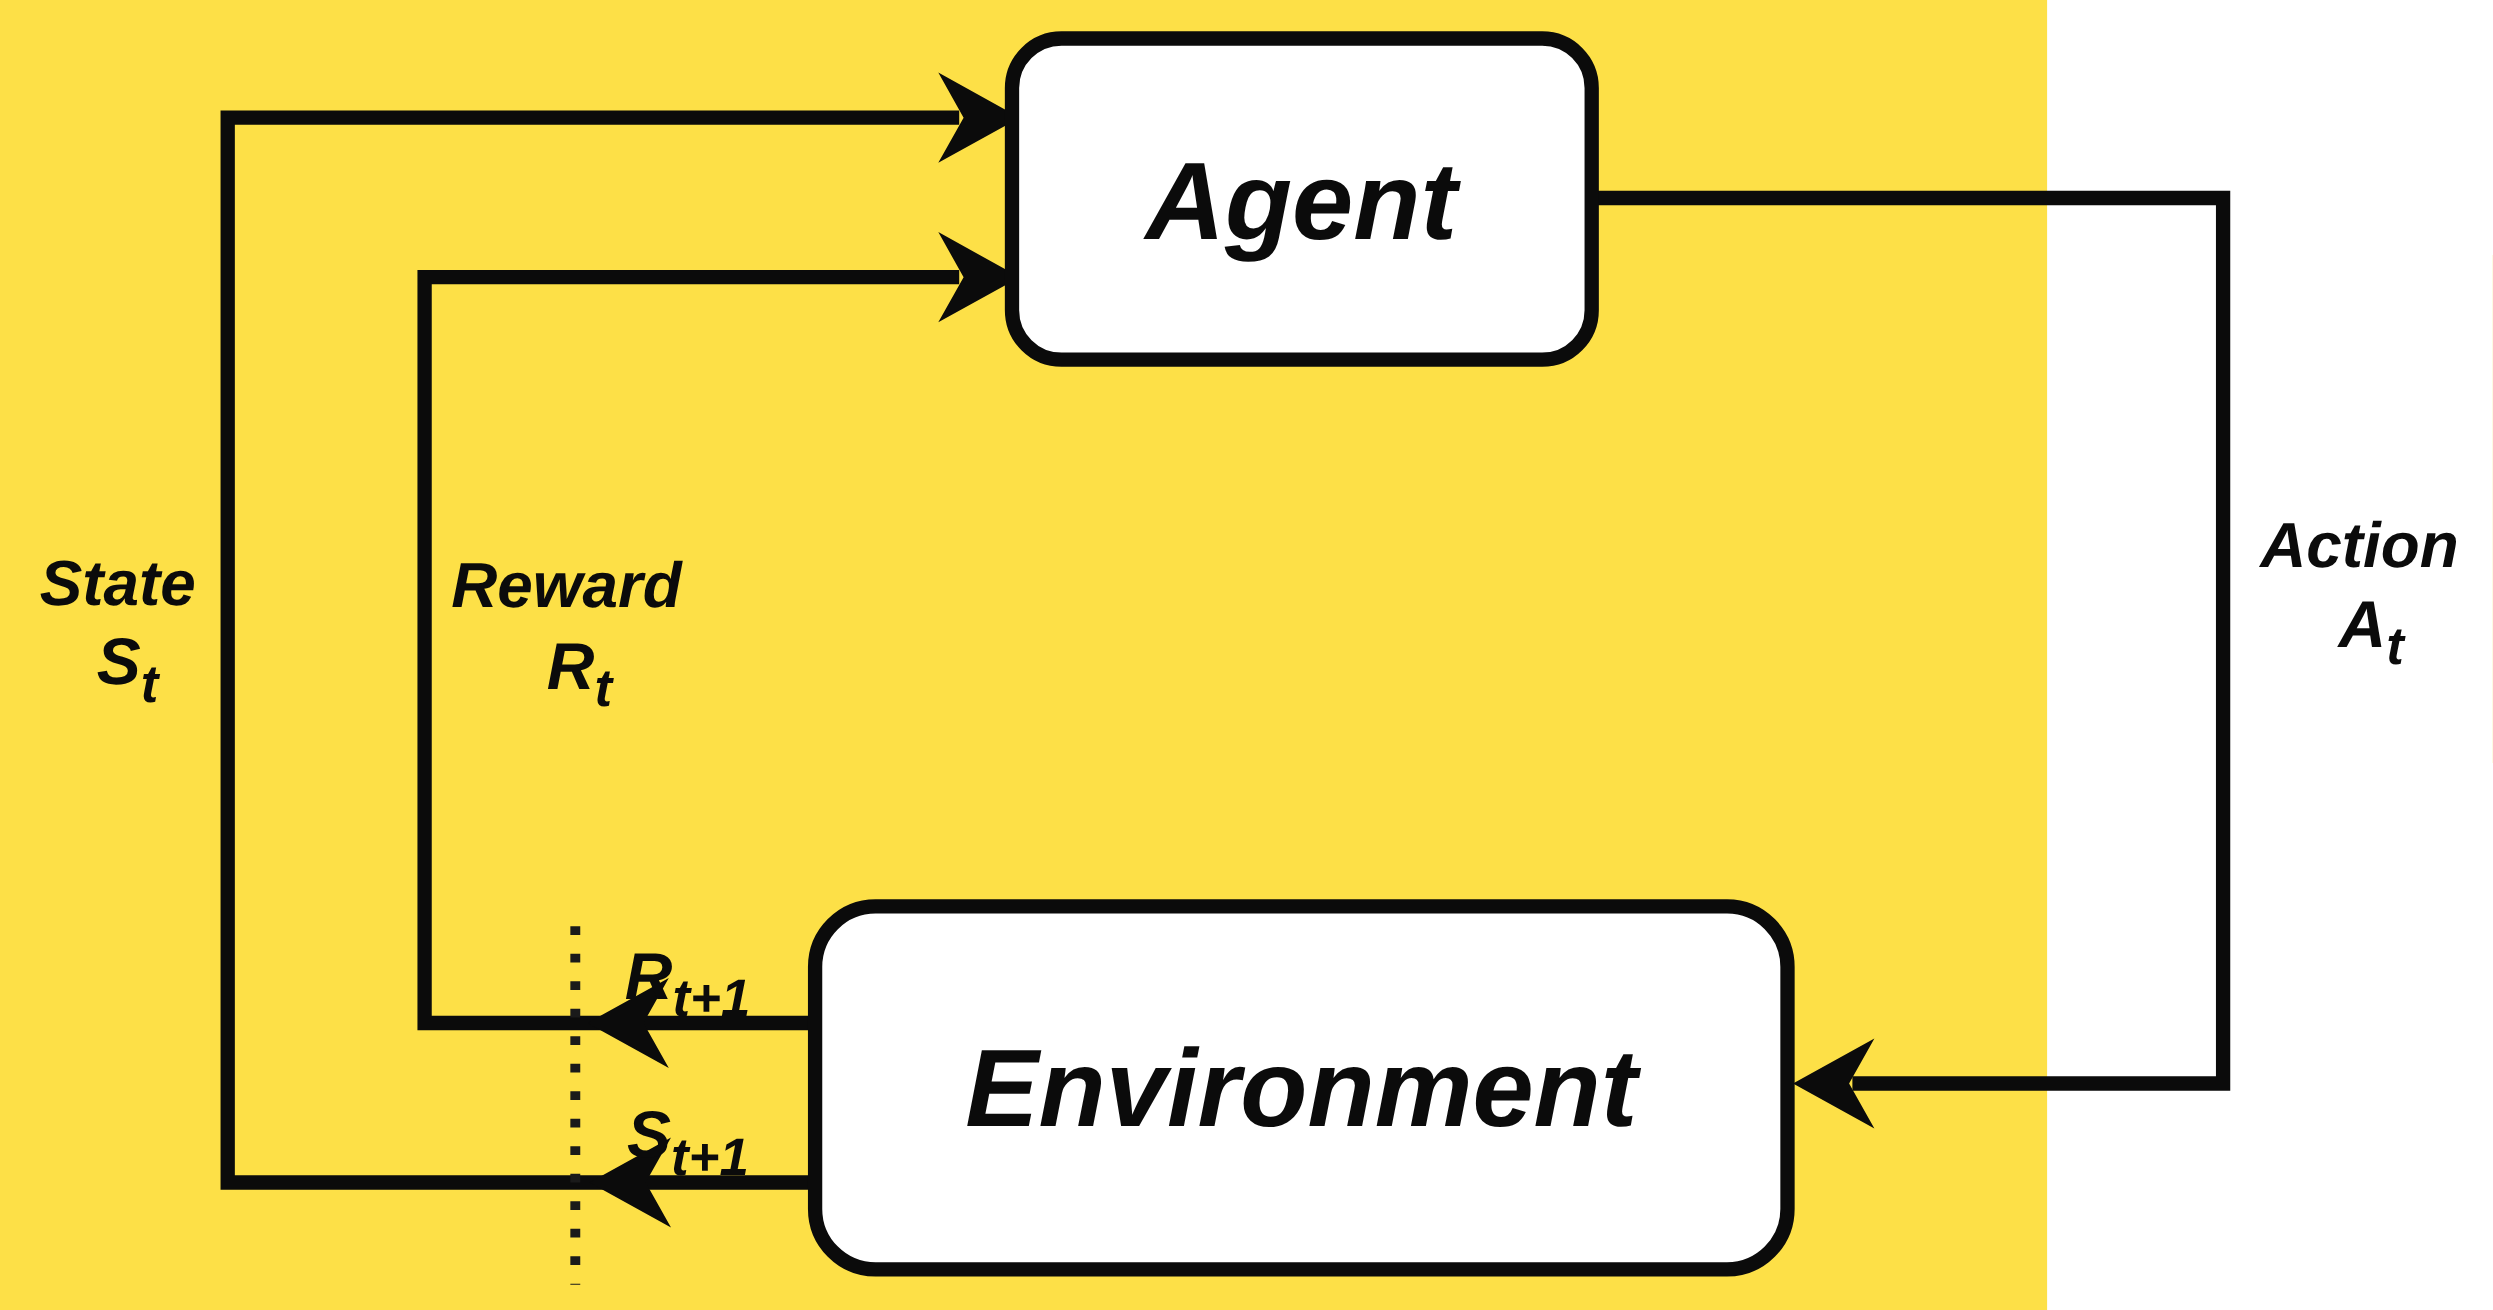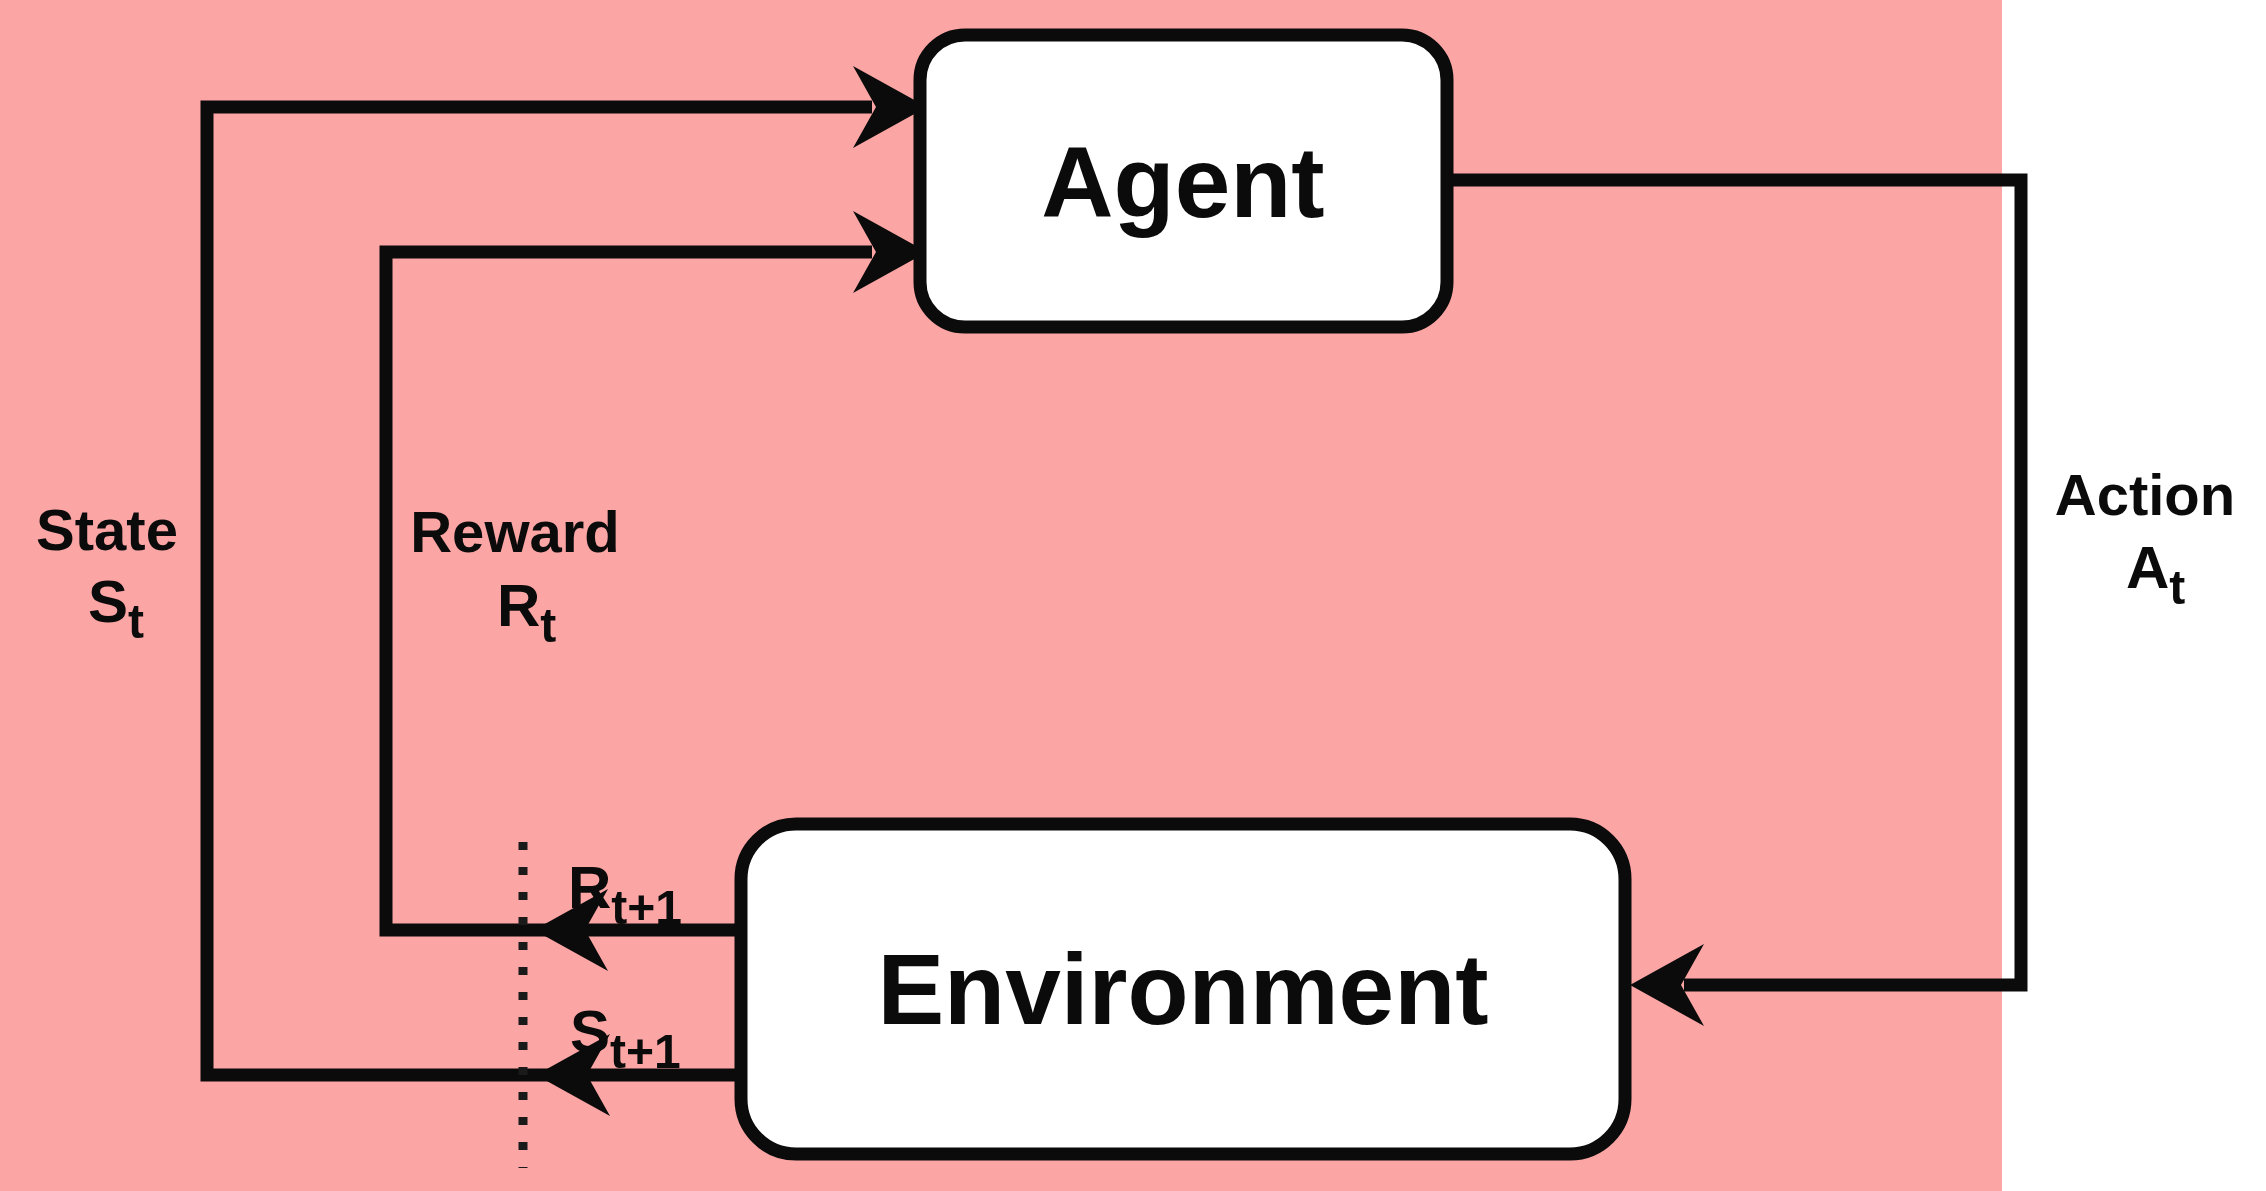--- a/index.html
+++ b/index.html
@@ -1,24 +1,25 @@
 <!DOCTYPE html>
 <html><head>
 <meta charset="utf-8">
 <style>
   html, body {
     margin: 0;
     padding: 0;
     background: #ffffff;
   }
   .canvas-wrap {
-    width: 2002px;
+    width: 1861px;
     height: 1191px;
-    background: #fca5a5;
+    background: #fde047;
     position: relative;
+    font-style: italic;
   }
   svg { display: block; }
   .edge-line {
     fill: none;
     stroke: #0b0b0b;
     stroke-width: 13;
     stroke-linejoin: miter;
   }
   .node-box {
     fill: #ffffff;

